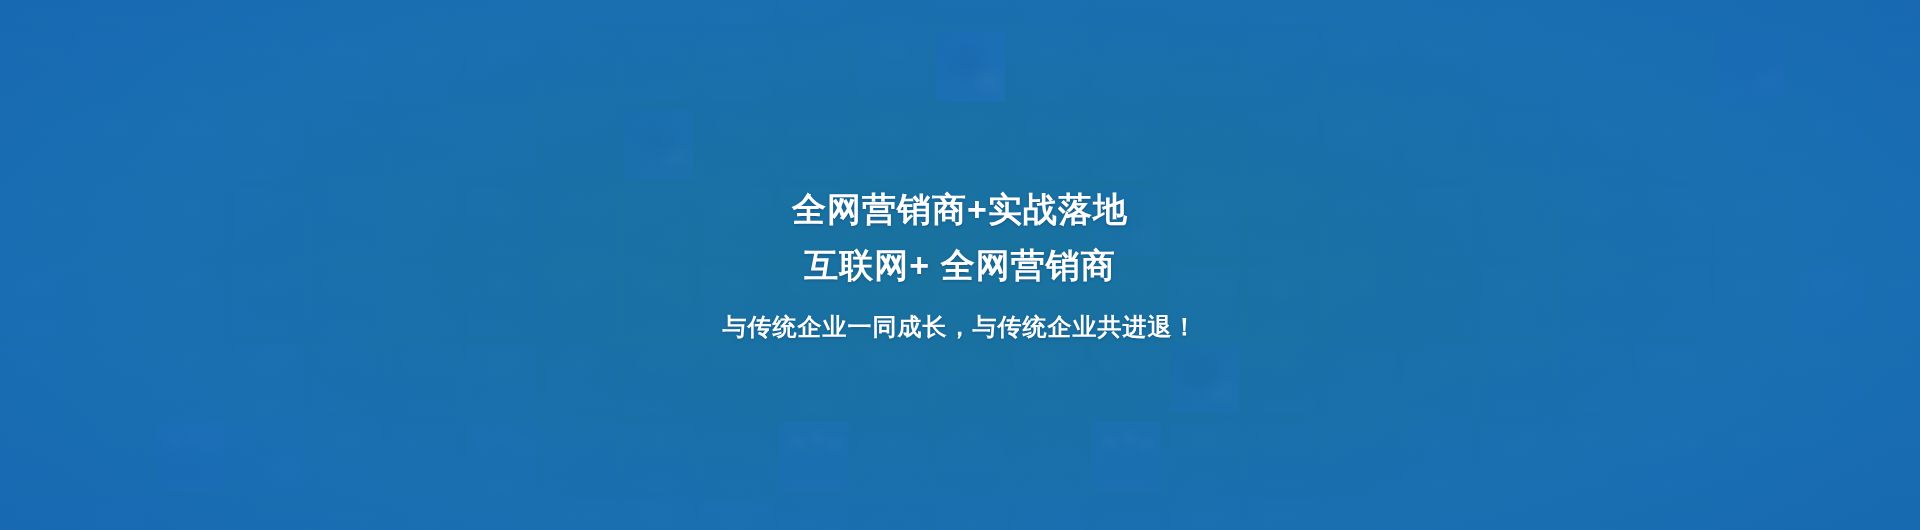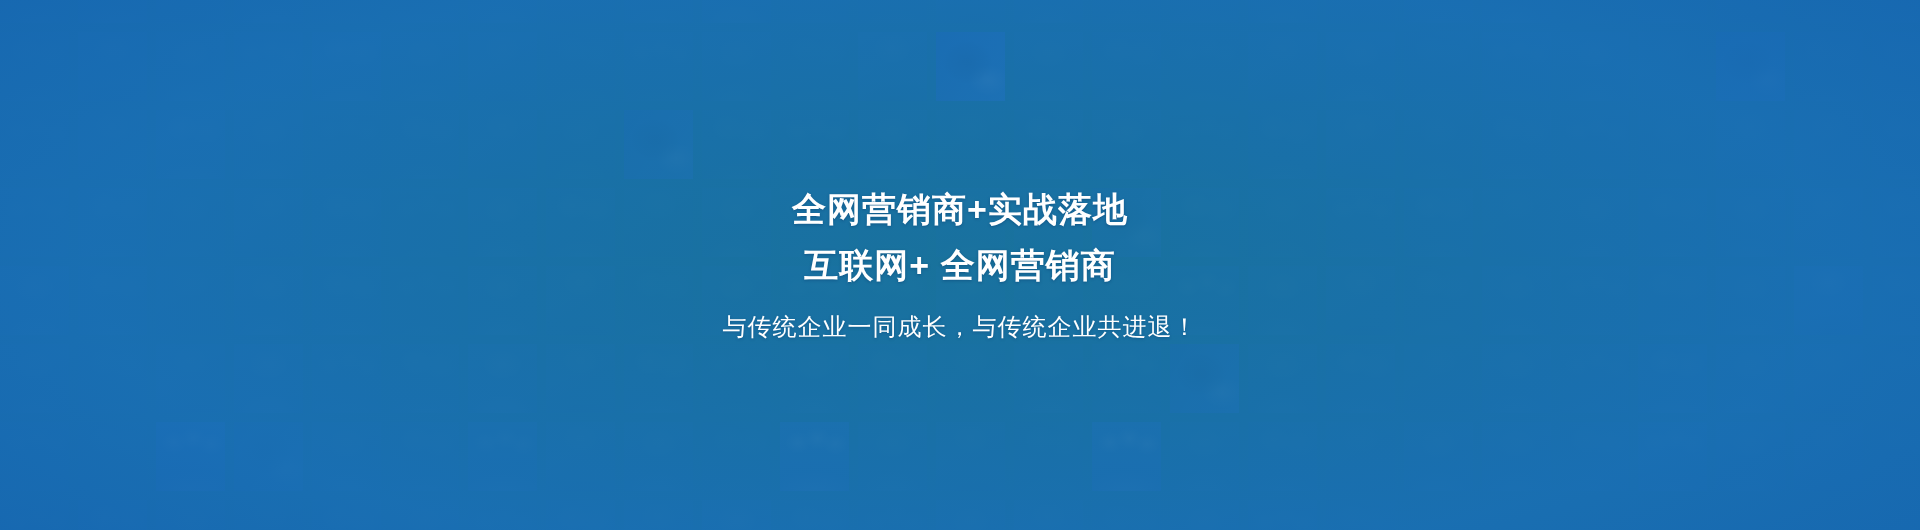--- a/index.html
+++ b/index.html
@@ -120,21 +120,21 @@
     font-size: 34px;
     font-weight: 700;
     letter-spacing: 1px;
     line-height: 1;
     text-shadow: 0 1px 3px rgba(0,40,90,0.35);
   }
   #headline-1 { margin-bottom: 22px; }
   #headline-2 { margin-bottom: 33px; }
   #subheadline {
     font-size: 24px;
-    font-weight: 400;
+    font-weight: 700;
     letter-spacing: 1px;
     line-height: 1;
     text-shadow: 0 1px 3px rgba(0,40,90,0.30);
   }
 </style>
 </head>
 <body>
 
 <div id="banner">
 

